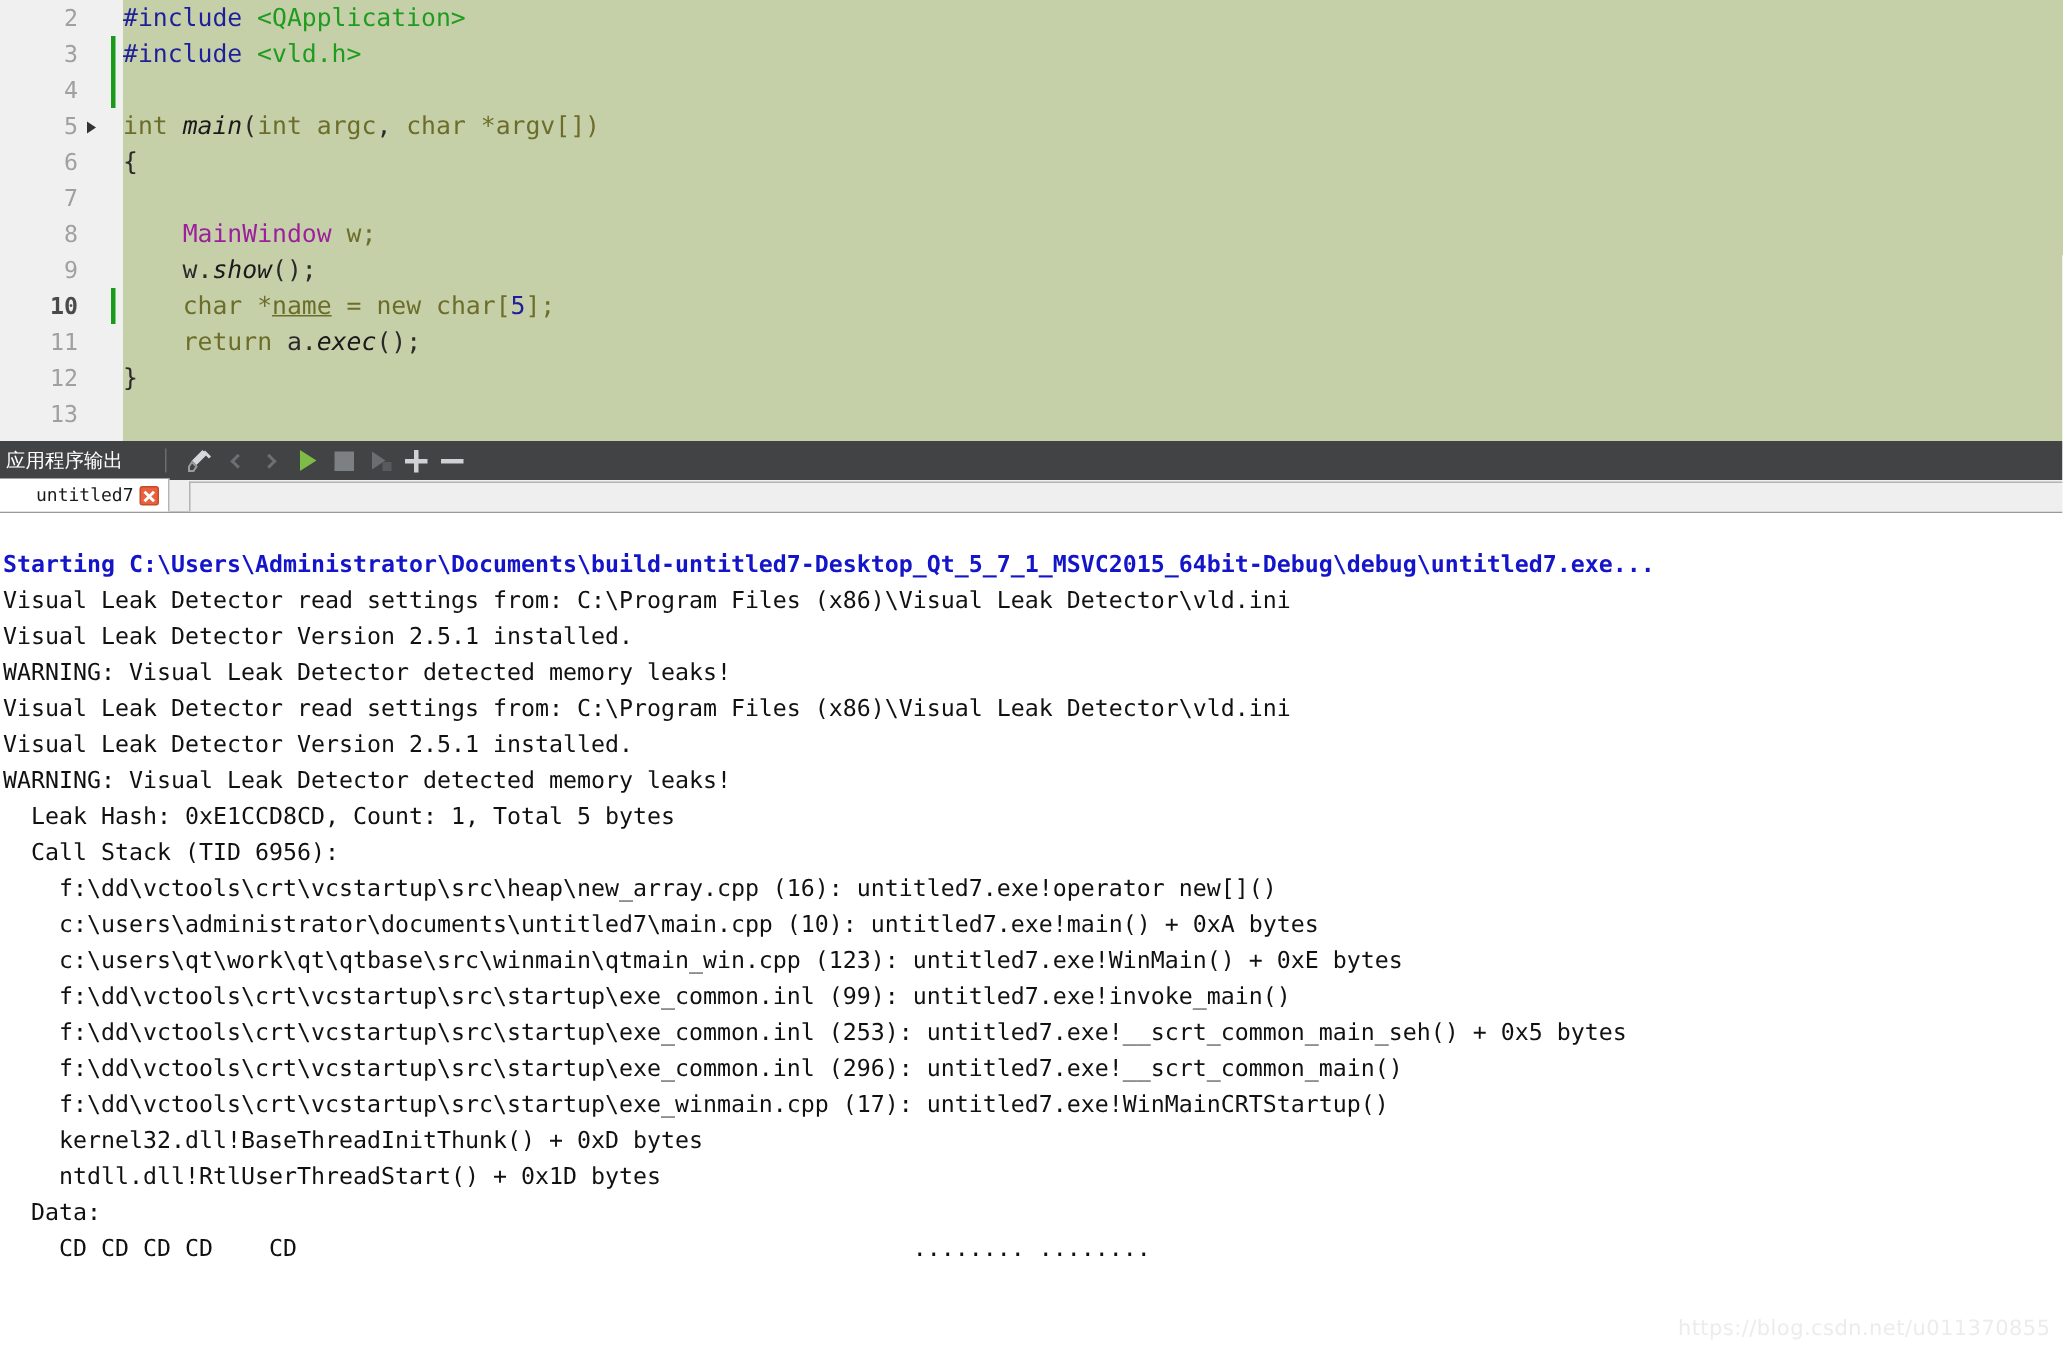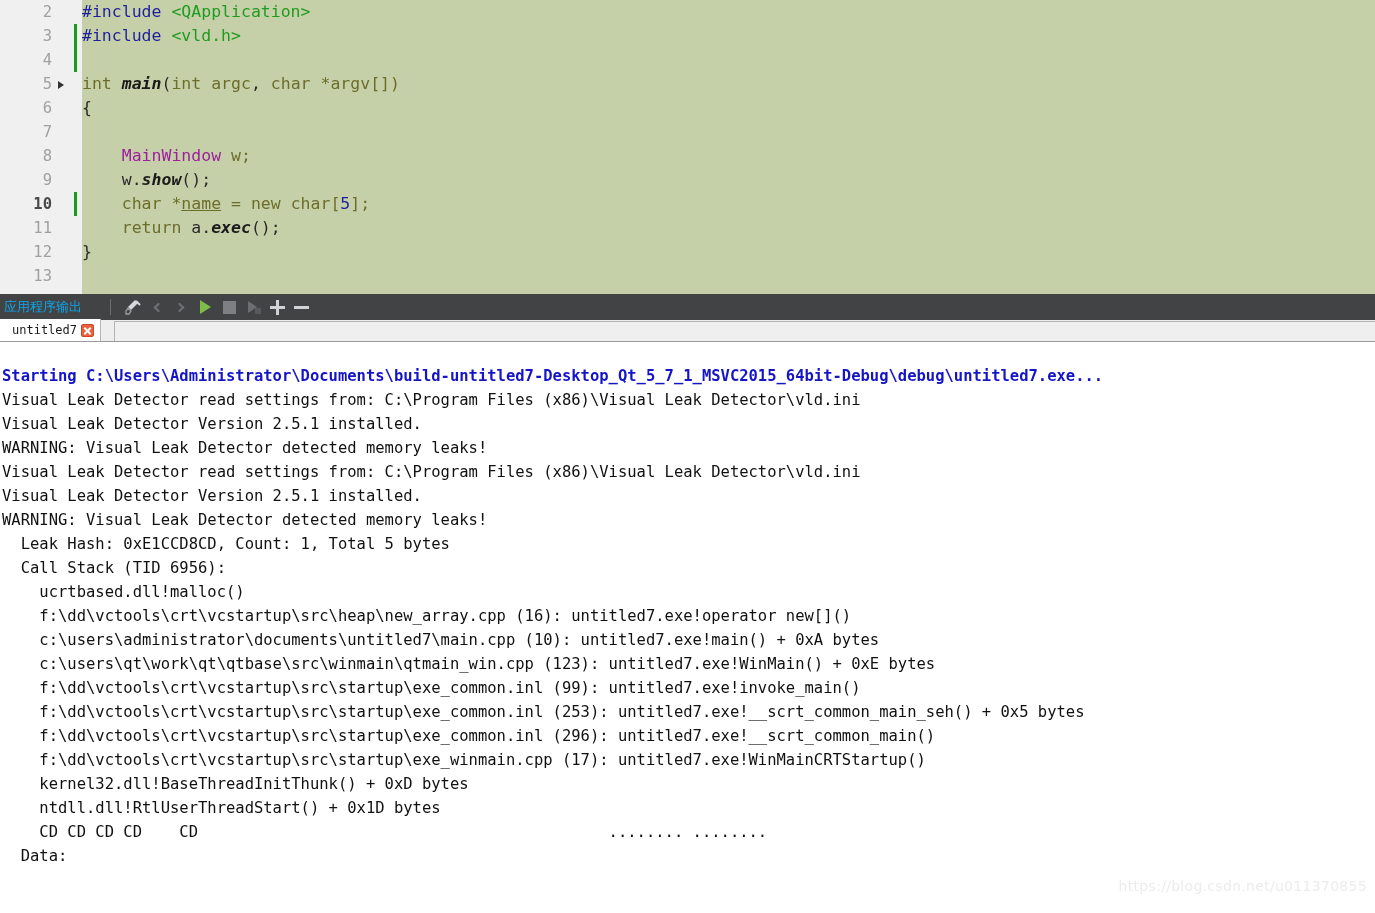--- a/index.html
+++ b/index.html
@@ -73,38 +73,38 @@
     font-family: "DejaVu Sans Mono", monospace;
     font-size: 16.5px;
     line-height: 24px;
     color: #000;
     white-space: pre;
     text-align: right;
   }
   .k-pre  { color: #1f1f9c; }      
   .k-inc  { color: #1f9c1f; }      
   .k-typ  { color: #6d6d2a; }      
-  .k-fn   { color: #1a1a1a; font-weight: bold; font-style: italic; }
+  .k-fn   { color: #1a1a1a; font-weight: normal; font-style: italic; }
   .k-cls  { color: #9c1f9c; }      
   .k-num  { color: #1f1f9c; }      
   .k-var  { color: #6d6d2a; text-decoration: underline; }
   .k-pln  { color: #6d6d2a; }
   .k-blk  { color: #2a2a2a; }
 
   
   .outbar {
     position: relative;
     width: 1375px;
     height: 26px;
     background: #414345;
     display: flex;
     align-items: center;
   }
   .outbar-title {
-    color: #0ea5e9;
+    color: #ffffff;
     font-family: "DejaVu Sans", sans-serif;
     font-size: 13px;
     padding-left: 4px;
     width: 104px;
     white-space: nowrap;
   }
   .tb-sep {
     width: 1px; height: 16px;
     background: #6b6d6f;
     margin: 0 10px 0 6px;
@@ -162,21 +162,21 @@
     border-bottom: 1px solid #9a9a9a;
     display: flex;
     align-items: flex-end;
   }
   .otab {
     height: 22px;
     background: #ffffff;
     border-right: 1px solid #b4b4b4;
     display: flex;
     align-items: center;
-    padding: 0 6px 0 12px;
+    padding: 0 6px 0 24px;
     gap: 4px;
   }
   .otab-label {
     font-family: "DejaVu Sans Mono", monospace;
     font-size: 12px;
     color: #1a1a1a;
     white-space: nowrap;
   }
   .otab-close {
     width: 13px; height: 13px;
@@ -305,27 +305,26 @@
   <div id="out-lines">
       <div class="oline start">Starting C:\Users\Administrator\Documents\build-untitled7-Desktop_Qt_5_7_1_MSVC2015_64bit-Debug\debug\untitled7.exe...</div>
       <div class="oline">Visual Leak Detector read settings from: C:\Program Files (x86)\Visual Leak Detector\vld.ini</div>
       <div class="oline">Visual Leak Detector Version 2.5.1 installed.</div>
       <div class="oline">WARNING: Visual Leak Detector detected memory leaks!</div>
       <div class="oline">Visual Leak Detector read settings from: C:\Program Files (x86)\Visual Leak Detector\vld.ini</div>
       <div class="oline">Visual Leak Detector Version 2.5.1 installed.</div>
       <div class="oline">WARNING: Visual Leak Detector detected memory leaks!</div>
       <div class="oline">  Leak Hash: 0xE1CCD8CD, Count: 1, Total 5 bytes</div>
       <div class="oline">  Call Stack (TID 6956):</div>
-      <div class="oline">    ucrtbased.dll!malloc()</div>
       <div class="oline">    f:\dd\vctools\crt\vcstartup\src\heap\new_array.cpp (16): untitled7.exe!operator new[]()</div>
       <div class="oline">    c:\users\administrator\documents\untitled7\main.cpp (10): untitled7.exe!main() + 0xA bytes</div>
       <div class="oline">    c:\users\qt\work\qt\qtbase\src\winmain\qtmain_win.cpp (123): untitled7.exe!WinMain() + 0xE bytes</div>
       <div class="oline">    f:\dd\vctools\crt\vcstartup\src\startup\exe_common.inl (99): untitled7.exe!invoke_main()</div>
       <div class="oline">    f:\dd\vctools\crt\vcstartup\src\startup\exe_common.inl (253): untitled7.exe!__scrt_common_main_seh() + 0x5 bytes</div>
       <div class="oline">    f:\dd\vctools\crt\vcstartup\src\startup\exe_common.inl (296): untitled7.exe!__scrt_common_main()</div>
       <div class="oline">    f:\dd\vctools\crt\vcstartup\src\startup\exe_winmain.cpp (17): untitled7.exe!WinMainCRTStartup()</div>
       <div class="oline">    kernel32.dll!BaseThreadInitThunk() + 0xD bytes</div>
       <div class="oline">    ntdll.dll!RtlUserThreadStart() + 0x1D bytes</div>
+      <div class="oline">  Data:</div>
       <div class="oline">    CD CD CD CD    CD                                            ........ ........</div>
-      <div class="oline">  Data:</div>
     </div>
   <div class="watermark">https://blog.csdn.net/u011370855</div>
 </div>
 
 </body></html>

